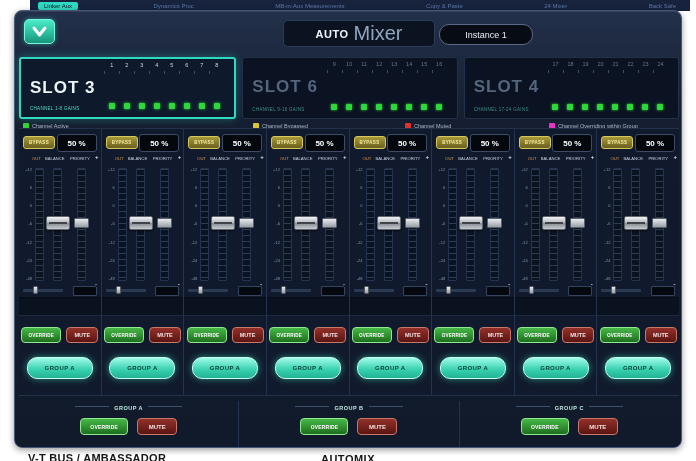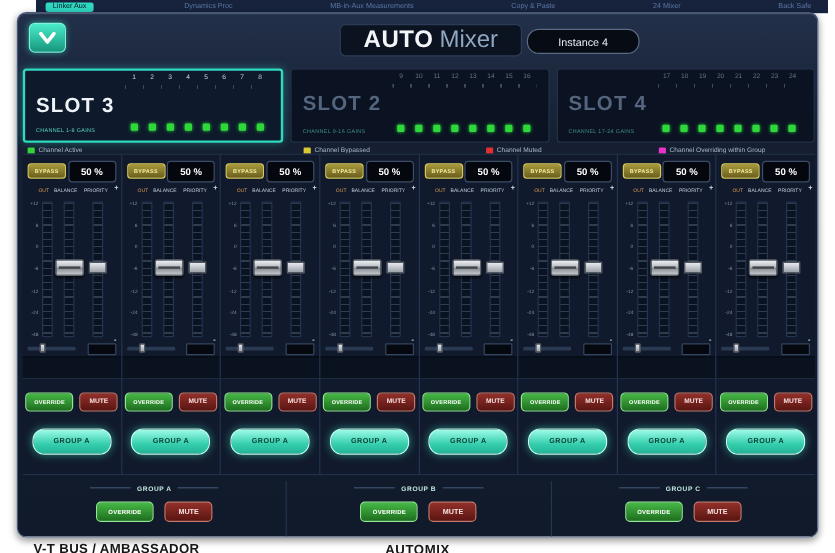--- a/index.html
+++ b/index.html
@@ -15,21 +15,21 @@
   
   .window{position:absolute;left:14px;top:10px;width:668px;height:438px;box-sizing:border-box;
     background:linear-gradient(180deg,#223049,#151f31 25%,#111a2a);
     border:1px solid #46587a;border-radius:8px;box-shadow:inset 0 1px 0 rgba(255,255,255,.08),0 2px 6px rgba(0,0,0,.4);}
 
   
   .chevron-btn{position:absolute;left:9px;top:8px;width:31px;height:25px;border-radius:5px;cursor:pointer;
     background:linear-gradient(180deg,#49ecca,#17967c);border:1px solid #7df5dd;box-shadow:0 0 5px rgba(60,230,200,.5);padding:0;}
   .title-pill{position:absolute;left:268px;top:9px;width:150px;height:25px;background:#0b1220;border:1px solid #2c3c56;
     border-radius:5px;display:flex;align-items:center;justify-content:center;gap:5px;}
-  .title-bold{font-size:20px;font-weight:bold;color:#f2f6fa;letter-spacing:.5px;}
+  .title-bold{font-size:11px;font-weight:bold;color:#f2f6fa;letter-spacing:.5px;}
   .title-light{font-size:20px;color:#8fa6c0;}
   .instance{position:absolute;left:424px;top:13px;width:92px;height:19px;background:#070c14;border:1px solid #5a6a84;
     border-radius:10px;color:#e8eef5;font-size:9px;display:flex;align-items:center;justify-content:center;cursor:pointer;}
 
   
   .slots{position:absolute;left:4px;top:46px;width:660px;height:62px;display:flex;gap:6px;}
   .slot{flex:1;position:relative;background:#0b1322;border:1px solid #223148;border-radius:3px;cursor:pointer;}
   .slot.active{background:#0e1a2c;border:2px solid #2fd8c0;box-shadow:0 0 8px rgba(47,216,192,.35);}
   .slot-title{position:absolute;left:9px;top:19px;font-size:17px;font-weight:bold;color:#55657d;letter-spacing:1px;}
   .slot.active .slot-title{color:#eef3f8;}
@@ -140,21 +140,21 @@
             <polyline points="9,8 14.5,15 20,8" fill="none" stroke="#ffffff" stroke-width="3" stroke-linecap="round" stroke-linejoin="round"></polyline>
           </svg>
       </span>
     </button>
 
     <div class="title-pill">
       <span class="title-bold">AUTO</span>
       <span class="title-light">Mixer</span>
     </div>
 
-    <div class="instance">Instance 4</div>
+    <div class="instance">Instance 1</div>
 
     <div class="slots">
         <div class="slot active">
     <div class="slot-numbers">
             <span>1</span>
             <span>2</span>
             <span>3</span>
             <span>4</span>
             <span>5</span>
             <span>6</span>
@@ -196,21 +196,21 @@
             <span>9</span>
             <span>10</span>
             <span>11</span>
             <span>12</span>
             <span>13</span>
             <span>14</span>
             <span>15</span>
             <span>16</span>
           </div>
     <div class="slot-ticks"></div>
-    <div class="slot-title">SLOT 2</div>
+    <div class="slot-title">SLOT 6</div>
     <div class="slot-subtitle">CHANNEL 9-16 GAINS</div>
     <div class="slot-leds">
             <span class="ledcell">
               <span class="led"></span>
             </span>
             <span class="ledcell">
               <span class="led"></span>
             </span>
             <span class="ledcell">
               <span class="led"></span>

